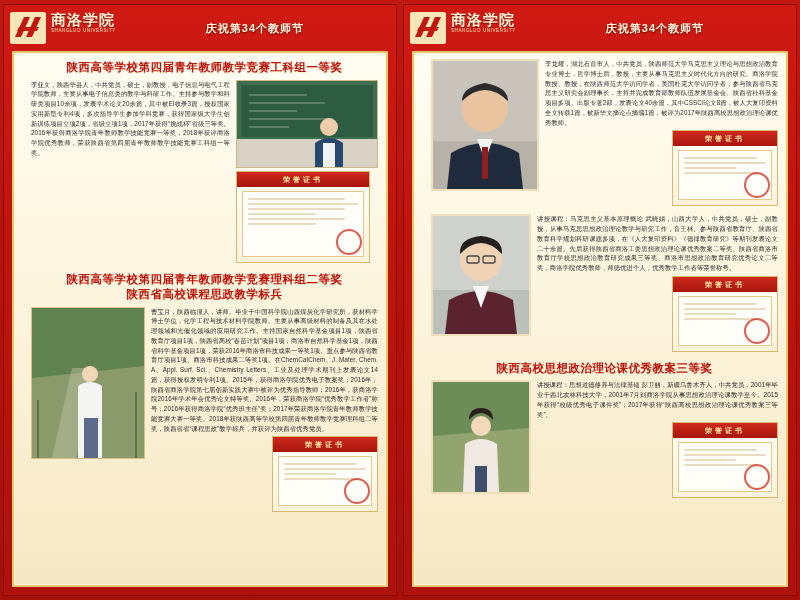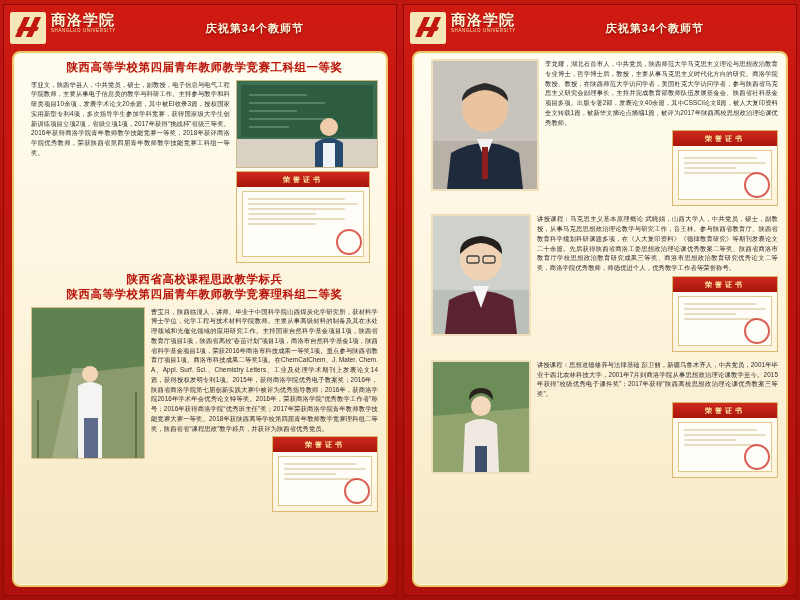--- a/index.html
+++ b/index.html
@@ -61,21 +61,21 @@
     text-shadow:0 1px 2px #6e0703;
     padding-left:4px;
     white-space:nowrap;
   }
   
   .pbody{
     position:absolute;
     left:8px;right:8px;top:46px;bottom:8px;
     background:linear-gradient(180deg,#fffdf2 0%,#fdf6e0 40%,#f6e8c4 100%);
     border:2px solid #e8c86a;
-    border-radius:8px;
+    border-radius:0;
     box-shadow:inset 0 0 0 1px #fff6d8;
     padding:6px 8px 8px 17px;
     box-sizing:border-box;
     overflow:hidden;
   }
   .award{margin-bottom:5px;}
   .award-title{
     text-align:center;
     color:#b8140f;
     font-weight:bold;
@@ -221,22 +221,22 @@
               <div class="seal"></div>
             </div>
           </div>
         </div>
       </div>
 
       <div class="divider"></div>
 
       <div class="award">
         <div class="award-title">
+          <span class="ln">陕西高等学校第四届青年教师教学竞赛理科组二等奖</span>
           <span class="ln">陕西省高校课程思政教学标兵</span>
-          <span class="ln">陕西高等学校第四届青年教师教学竞赛理科组二等奖</span>
         </div>
         <div class="row">
           <div class="col-img">
             <div class="scene">
               <svg width="112" height="150" viewBox="0 0 112 150" aria-hidden="true">
                 <rect width="112" height="150" fill="#6f8f5a"></rect>
                 <rect y="0" width="112" height="70" fill="#5f8250"></rect>
                 <path d="M0 70 L112 58 L112 150 L0 150 Z" fill="#8a9a6a"></path>
                 <path d="M20 150 L40 60 L58 60 L44 150 Z" fill="#b9bfa2" opacity=".5"></path>
                 <circle cx="58" cy="66" r="8" fill="#f3d6b6"></circle>
@@ -364,20 +364,23 @@
                 <div class="seal"></div>
               </div>
             </div>
           </div>
         </div>
       </div>
 
       <div class="divider"></div>
 
       <div class="award">
+        <div class="award-title">
+          <span class="ln">陕西高校思想政治理论课优秀教案三等奖</span>
+        </div>
         <div class="row">
           <div class="col-img">
             <div class="portrait portrait3">
               <svg width="96" height="110" viewBox="0 0 96 110" aria-hidden="true">
                 <rect width="96" height="110" fill="#7e9a63"></rect>
                 <rect width="96" height="54" fill="#6d8d58"></rect>
                 <path d="M0 54 L96 46 L96 110 L0 110 Z" fill="#92a56f"></path>
                 <circle cx="48" cy="44" r="10" fill="#f3d8bb"></circle>
                 <path d="M36 38 Q48 24 60 38 Q60 26 48 26 Q36 26 36 38 Z" fill="#2a211c"></path>
                 <path d="M30 110 L32 62 Q48 52 64 62 L66 110 Z" fill="#efe9e2"></path>

